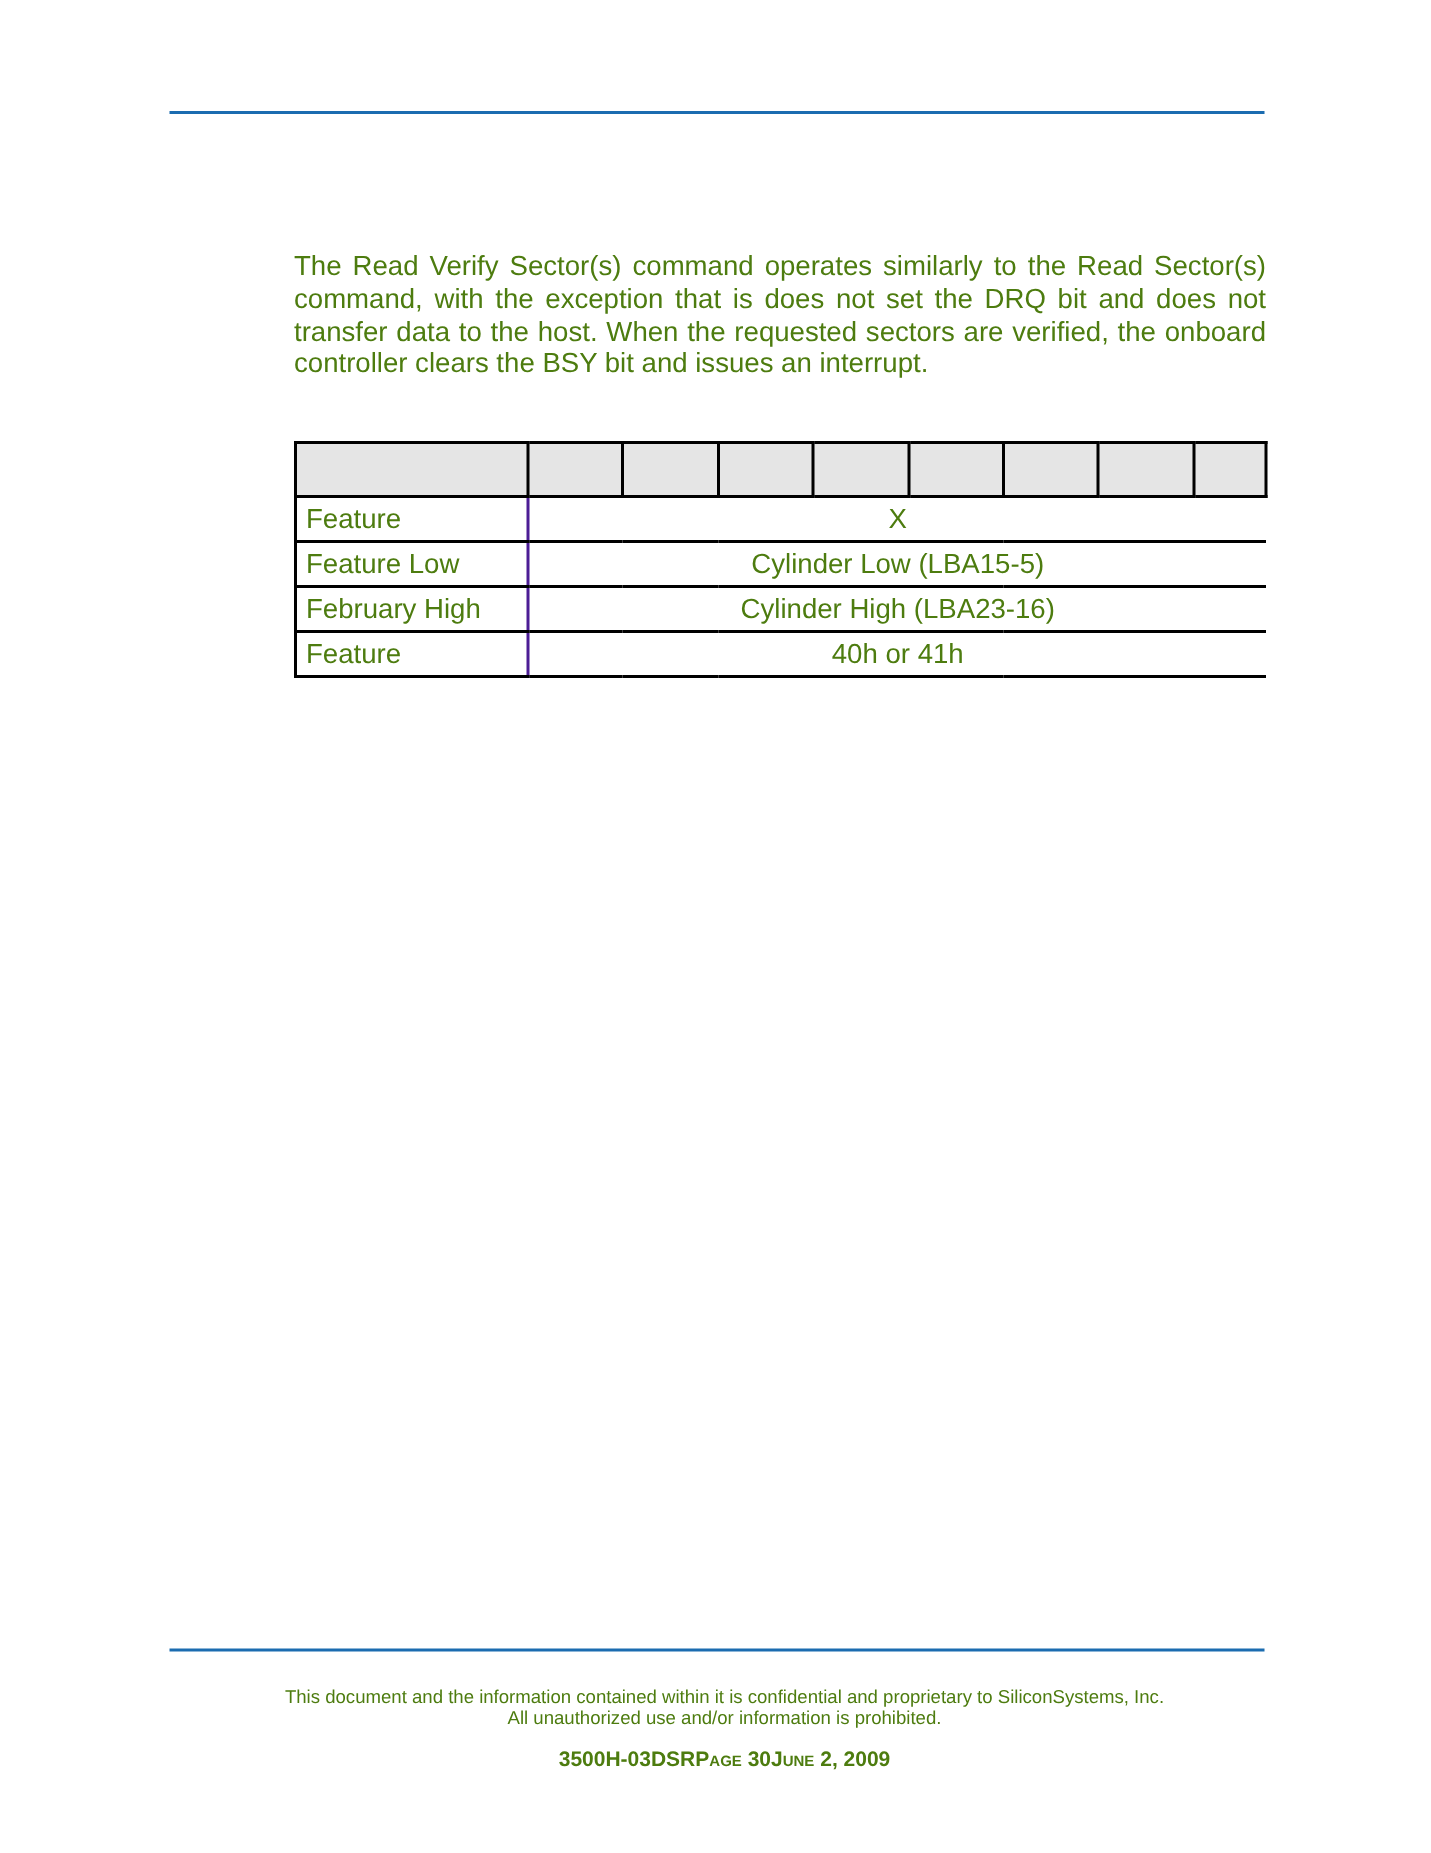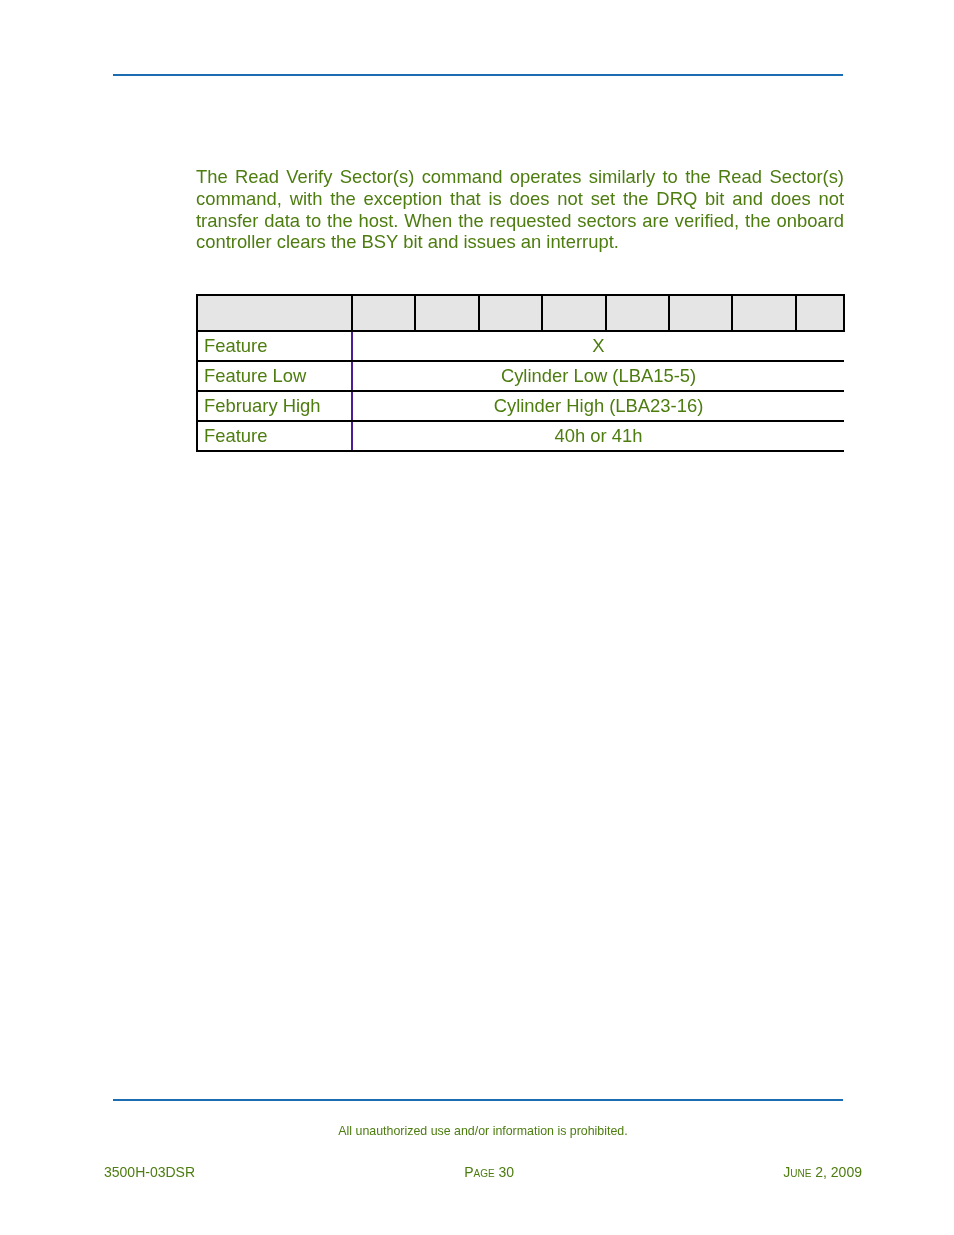--- a/index.html
+++ b/index.html
@@ -62,23 +62,24 @@
     position:absolute;
     left:113px; top:1124px; width:740px;
     text-align:center;
     font-size:12.4px;
     line-height:14px;
   }
   .footer-row {
     position:absolute;
     left:104px; top:1164px; width:758px;
     display:flex;
-    justify-content:space-between;
+    justify-content:center;
     align-items:baseline;
     font-size:14px;
+    font-weight:bold;
   }
   .smallcaps { font-variant:small-caps; }
 </style>
 </head>
 <body>
 
 <div class="page">
 
   <div class="rule" id="top-rule"></div>
 
@@ -123,20 +124,21 @@
     <tr>
       <td class="row-label">Feature</td>
       <td class="cell-value" colspan="8">40h or 41h</td>
     </tr>
   </tbody>
     </table>
 
   <div class="rule" id="footer-rule"></div>
 
   <div class="footer-confidential">
+    <div>This document and the information contained within it is confidential and proprietary to SiliconSystems, Inc.</div>
     <div>All unauthorized use and/or information is prohibited.</div>
   </div>
 
   <div class="footer-row">
     <span>3500H-03DSR</span>
     <span class="smallcaps">Page 30</span>
     <span class="smallcaps">June 2, 2009</span>
   </div>
 
 </div>

